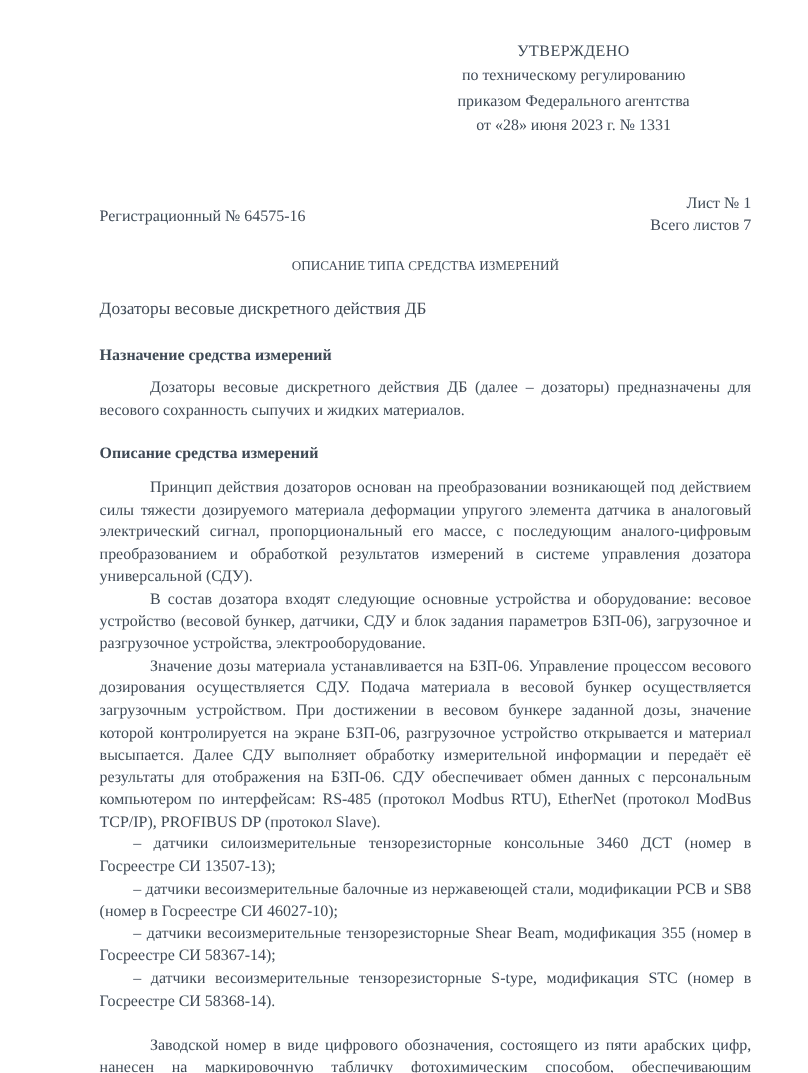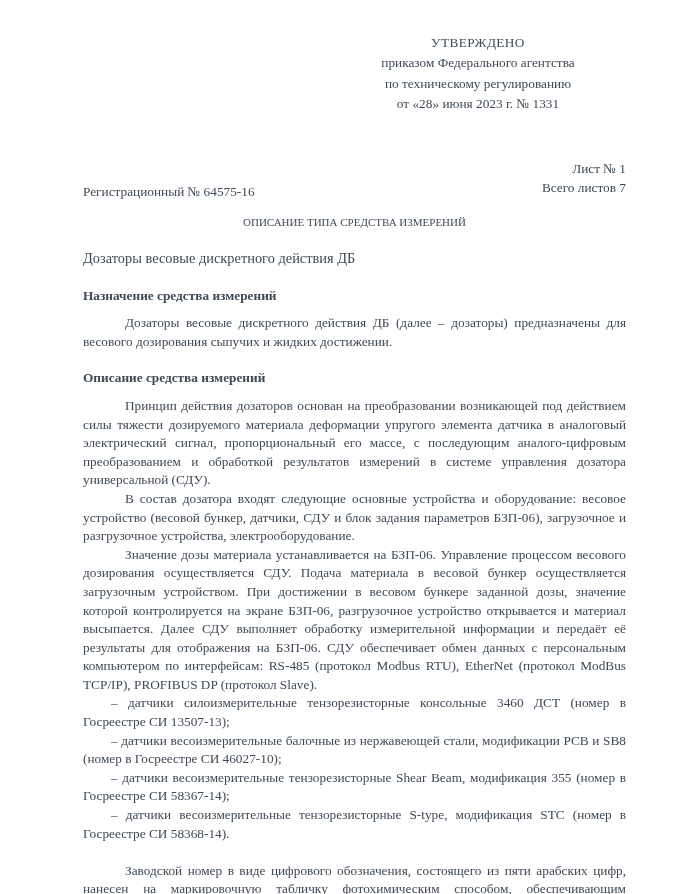--- a/index.html
+++ b/index.html
@@ -37,21 +37,21 @@
     position: absolute;
     left: 83px;
     top: 160px;
     width: 543px;
     font-size: 13.3px;
     line-height: 18.6px;
   }
   .reg-left {
     position: absolute;
     left: 0;
-    top: 23px;
+    top: 11px;
     white-space: nowrap;
   }
   .reg-right {
     position: absolute;
     right: 0;
     top: 0;
     text-align: right;
   }
   .reg-right .ln { display: block; white-space: nowrap; }
 
@@ -107,42 +107,42 @@
 
   .spacer-line { height: 18.6px; }
 </style>
 </head>
 <body>
 
 <div class="page">
 
   <div class="approval">
     <span class="ln first">УТВЕРЖДЕНО</span>
+    <span class="ln">по техническому регулированию</span>
     <span class="ln">приказом Федерального агентства</span>
-    <span class="ln">по техническому регулированию</span>
     <span class="ln">от «28» июня 2023 г. № 1331</span>
   </div>
 
   <div class="reg-row">
     <div class="reg-left">Регистрационный № 64575-16</div>
     <div class="reg-right">
       <span class="ln">Лист № 1</span>
       <span class="ln">Всего листов 7</span>
     </div>
   </div>
 
   <div class="doc-body">
 
     <h1 class="doc-title">ОПИСАНИЕ ТИПА СРЕДСТВА ИЗМЕРЕНИЙ</h1>
 
     <h2 class="product-name">Дозаторы весовые дискретного действия ДБ</h2>
 
     <h3 class="section-heading">Назначение средства измерений</h3>
 
-    <p class="para">Дозаторы весовые дискретного действия ДБ (далее – дозаторы) предназначены для весового дозирования сыпучих и жидких достижении.</p>
+    <p class="para">Дозаторы весовые дискретного действия ДБ (далее – дозаторы) предназначены для весового сохранность сыпучих и жидких материалов.</p>
 
     <h3 class="section-heading spaced-top">Описание средства измерений</h3>
 
     <p class="para">Принцип действия дозаторов основан на преобразовании возникающей под действием силы тяжести дозируемого материала деформации упругого элемента датчика в аналоговый электрический сигнал, пропорциональный его массе, с последующим аналого-цифровым преобразованием и обработкой результатов измерений в системе управления дозатора универсальной (СДУ).</p>
 
     <p class="para">В состав дозатора входят следующие основные устройства и оборудование: весовое устройство (весовой бункер, датчики, СДУ и блок задания параметров БЗП-06), загрузочное и разгрузочное устройства, электрооборудование.</p>
 
     <p class="para">Значение дозы материала устанавливается на БЗП-06. Управление процессом весового дозирования осуществляется СДУ. Подача материала в весовой бункер осуществляется загрузочным устройством. При достижении в весовом бункере заданной дозы, значение которой контролируется на экране БЗП-06, разгрузочное устройство открывается и материал высыпается. Далее СДУ выполняет обработку измерительной информации и передаёт её результаты для отображения на БЗП-06. СДУ обеспечивает обмен данных с персональным компьютером по интерфейсам: RS-485 (протокол Modbus RTU), EtherNet (протокол ModBus TCP/IP), PROFIBUS DP (протокол Slave).</p>
 
 

